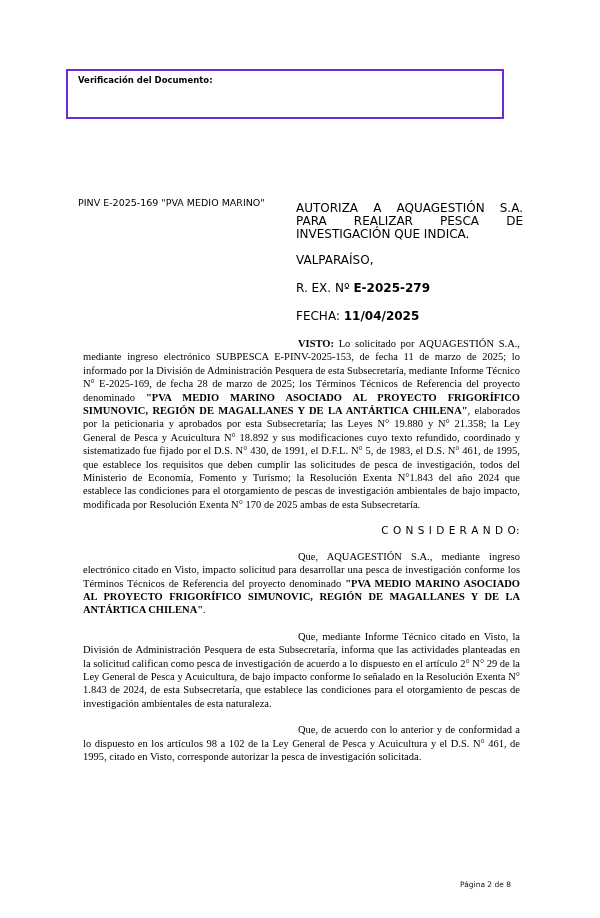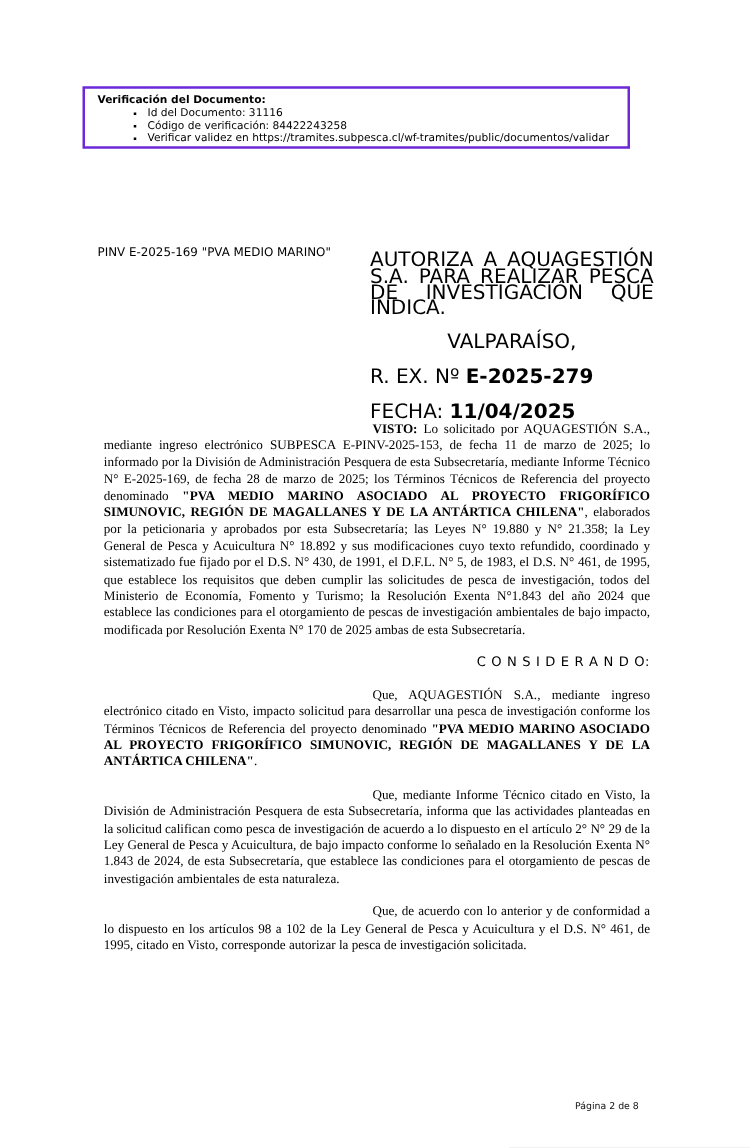--- a/index.html
+++ b/index.html
@@ -50,25 +50,25 @@
     left: 78px; top: 197px;
     font-size: 9.5px;
     white-space: nowrap;
   }
 
   
   .res-header {
     position: absolute;
     left: 296px; top: 202px;
     width: 227px;
-    font-size: 16px;
+    font-size: 12px;
     line-height: 12.8px;
   }
   .res-subject { text-align: justify; margin: 0; }
-  .res-city   { margin-top: 14px; text-align: center; }
+  .res-city   { margin-top: 14px; }
   .res-number { margin-top: 15px; }
   .res-date   { margin-top: 15px; }
 
   
   .doc-body {
     position: absolute;
     left: 83px; top: 337px;
     width: 437px;
     font-size: 10.5px;
     line-height: 13.4px;
@@ -92,25 +92,20 @@
     color: #111;
   }
 </style>
 </head>
 <body>
 
 <div class="page">
 
   <div class="vbox">
     <div class="vbox-title">Verificación del Documento:</div>
-    <ul>
-      <li>Id del Documento: 31116</li>
-      <li>Código de verificación: 84422243258</li>
-      <li>Verificar validez en https://tramites.subpesca.cl/wf-tramites/public/documentos/validar</li>
-    </ul>
   </div>
 
   <div class="project-ref">PINV E-2025-169 "PVA MEDIO MARINO"</div>
 
   <div class="res-header">
     <p class="res-subject">AUTORIZA A AQUAGESTIÓN S.A. PARA REALIZAR PESCA DE INVESTIGACIÓN QUE INDICA.</p>
     <div class="res-city">VALPARAÍSO,</div>
     <div class="res-number"><span>R. EX. Nº </span><span class="b">E-2025-279</span></div>
     <div class="res-date"><span>FECHA: </span><span class="b">11/04/2025</span></div>
   </div>

